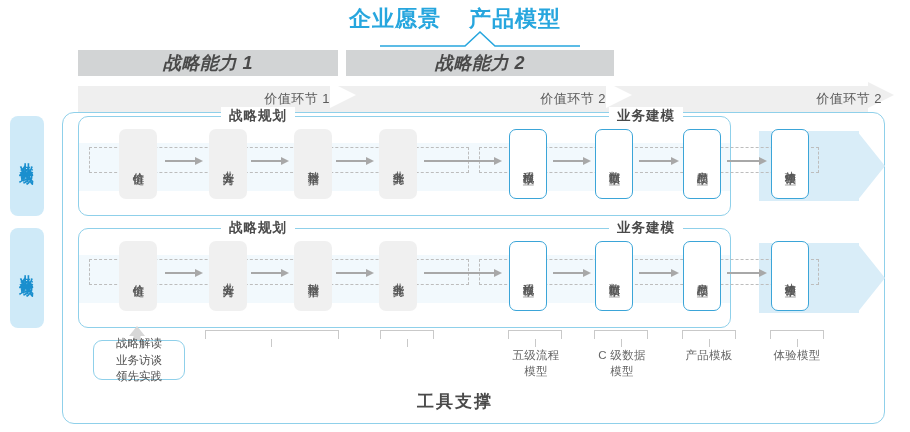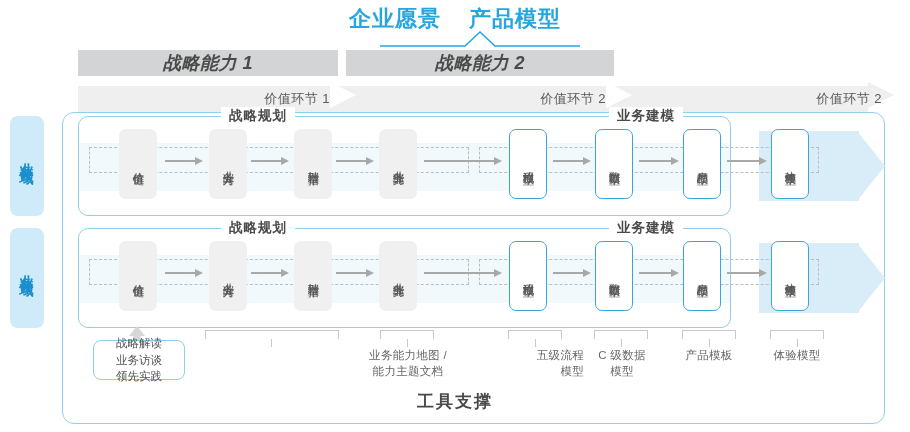--- a/index.html
+++ b/index.html
@@ -312,37 +312,35 @@
         <div class="head" style="left:32px;"></div>
     </div>
     <div class="arrow" style="left:648px; width:40px;">
       <div class="shaft" style="width:32px;"></div>
         <div class="head" style="left:32px;"></div>
     </div>
   </div>
 
   <div class="up-arrow" style="left:129px; top:326px;"></div>
 
-  <div class="tool-box" style="left:93px; top:340px; width:92px; height:40px;">
+  <div class="tool-box" style="left:93px; top:340px; width:92px; height:40px;border-radius:9px;">
     <span style="white-space:pre-line;">战略解读
 业务访谈
 领先实践</span>
   </div>
 
   <div class="bracket" style="left:205px; top:330px; width:134px;"></div>
   <div class="stem" style="left:271px; top:339px; height:8px;"></div>
 
   <div class="bracket" style="left:380px; top:330px; width:54px;"></div>
   <div class="stem" style="left:407px; top:339px; height:8px;"></div>
-  <div class="tool-label" style="left:343px; top:347px; width:130px; white-space:pre-line;">业务能力地图 /
-能力主题文档</div>
 
   <div class="bracket" style="left:508px; top:330px; width:54px;"></div>
   <div class="stem" style="left:535px; top:339px; height:8px;"></div>
-  <div class="tool-label" style="left:488px; top:347px; width:96px; white-space:pre-line;text-align:right;">五级流程
+  <div class="tool-label" style="left:488px; top:347px; width:96px; white-space:pre-line;">五级流程
 模型</div>
 
   <div class="bracket" style="left:594px; top:330px; width:54px;"></div>
   <div class="stem" style="left:621px; top:339px; height:8px;"></div>
   <div class="tool-label" style="left:574px; top:347px; width:96px; white-space:pre-line;">C 级数据
 模型</div>
 
   <div class="bracket" style="left:682px; top:330px; width:54px;"></div>
   <div class="stem" style="left:709px; top:339px; height:8px;"></div>
   <div class="tool-label" style="left:661px; top:347px; width:96px; white-space:pre-line;">产品模板</div>

